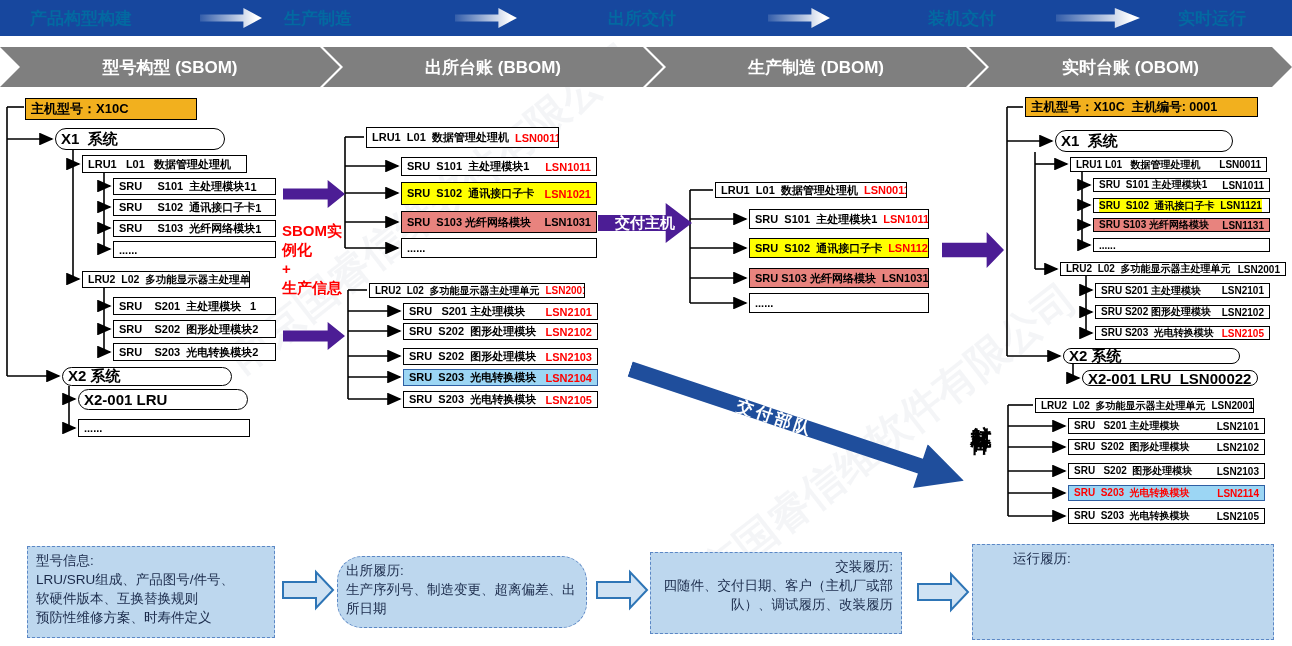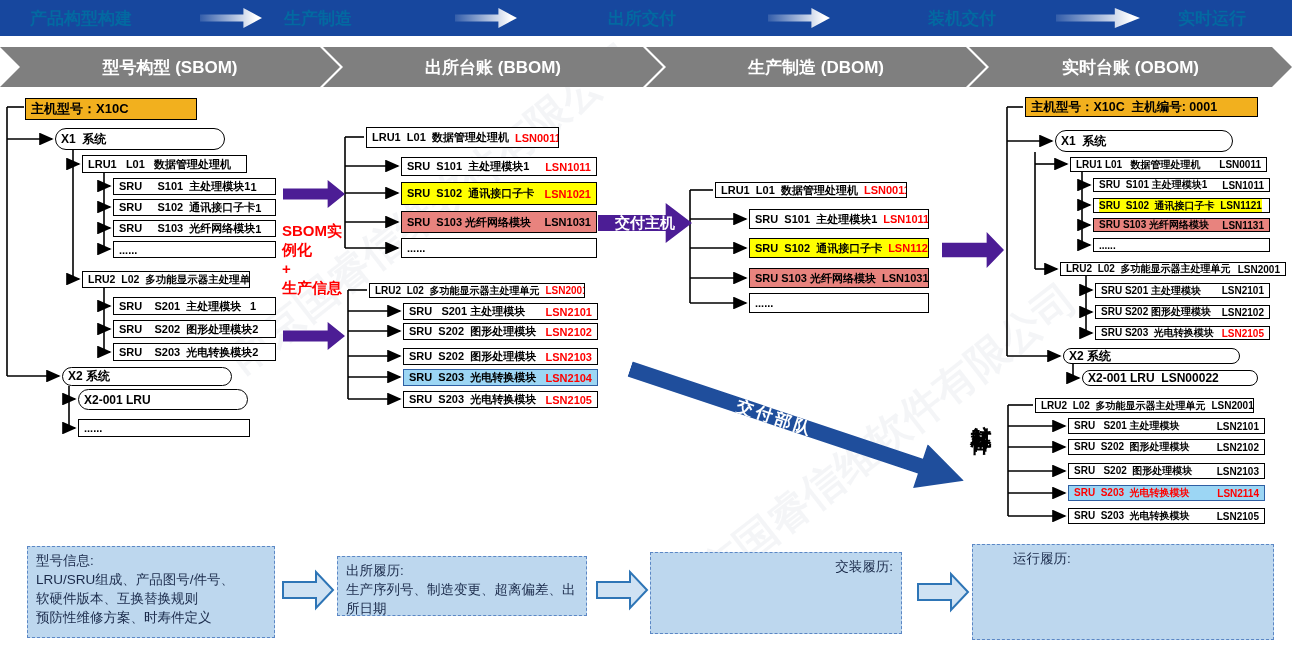--- a/index.html
+++ b/index.html
@@ -16,21 +16,21 @@
      clip-path:polygon(0 0,calc(100% - 20px) 0,100% 50%,calc(100% - 20px) 100%,0 100%,20px 50%);
      display:flex;align-items:center;justify-content:center;color:#fff;font-weight:bold;
      font-size:17px;filter:drop-shadow(0 0 1px #2E5FA3);}
   
   .box{position:absolute;background:#fff;border:1.6px solid #000;box-sizing:border-box;
      display:flex;align-items:center;padding:4px 5px;font-weight:bold;font-size:11px;
      color:#000;white-space:pre;overflow:hidden;}
   .box .lsn{margin-left:auto;padding-left:6px;}
   .red{color:#FF0000;}
   .root{background:#F2B01E;font-size:13px;}
-  .sys{font-size:12px;border-radius:11px;}
+  .sys{font-size:15px;border-radius:11px;}
   .yellow{background:#FFFF00;}
   .salmon{background:#E8837E;}
   .lblue{background:#9CD6F4;border-color:#2E5FA3;}
   .sm{font-size:10px;}
   .hl-yellow{background:#FFFF00;}
   .q{margin-left:auto;padding-right:14px;}
   
   #overlay{position:absolute;left:0;top:0;pointer-events:none;}
   
   .blockarrow{position:absolute;background:#4c1d95;
@@ -245,24 +245,25 @@
   <div class="box sm" style="left:1068px;top:463px;width:197px;height:16px;"><span>SRU   S202  图形处理模块</span><span class="lsn">LSN2103</span></div>
   <div class="box sm lblue" style="left:1068px;top:485px;width:197px;height:16px;color:#FF0000;"><span>SRU  S203  光电转换模块</span><span class="lsn red">LSN2114</span></div>
   <div class="box sm" style="left:1068px;top:508px;width:197px;height:16px;"><span>SRU  S203  光电转换模块</span><span class="lsn">LSN2105</span></div>
 
   <div class="panel" style="left:27px;top:546px;width:248px;height:92px;">
     <div>型号信息:</div>
     <div class="pbody">LRU/SRU组成、产品图号/件号、
 软硬件版本、互换替换规则
 预防性维修方案、时寿件定义</div>
   </div>
-  <div class="panel" style="left:337px;top:556px;width:250px;height:60px;">
+  <div class="panel" style="left:337px;top:556px;width:250px;height:72px;border-radius:25px;">
     <div>出所履历:</div>
     <div class="pbody">生产序列号、制造变更、超离偏差、出所日期</div>
   </div>
   <div class="panel" style="left:650px;top:552px;width:252px;height:82px;text-align:right;">
     <div>交装履历:</div>
+    <div class="pbody">四随件、交付日期、客户（主机厂或部队）、调试履历、改装履历</div>
   </div>
   <div class="panel" style="left:972px;top:544px;width:302px;height:96px;padding-left:40px;">
     <div>运行履历:</div>
   </div>
 
 </div>
 
 </body></html>

